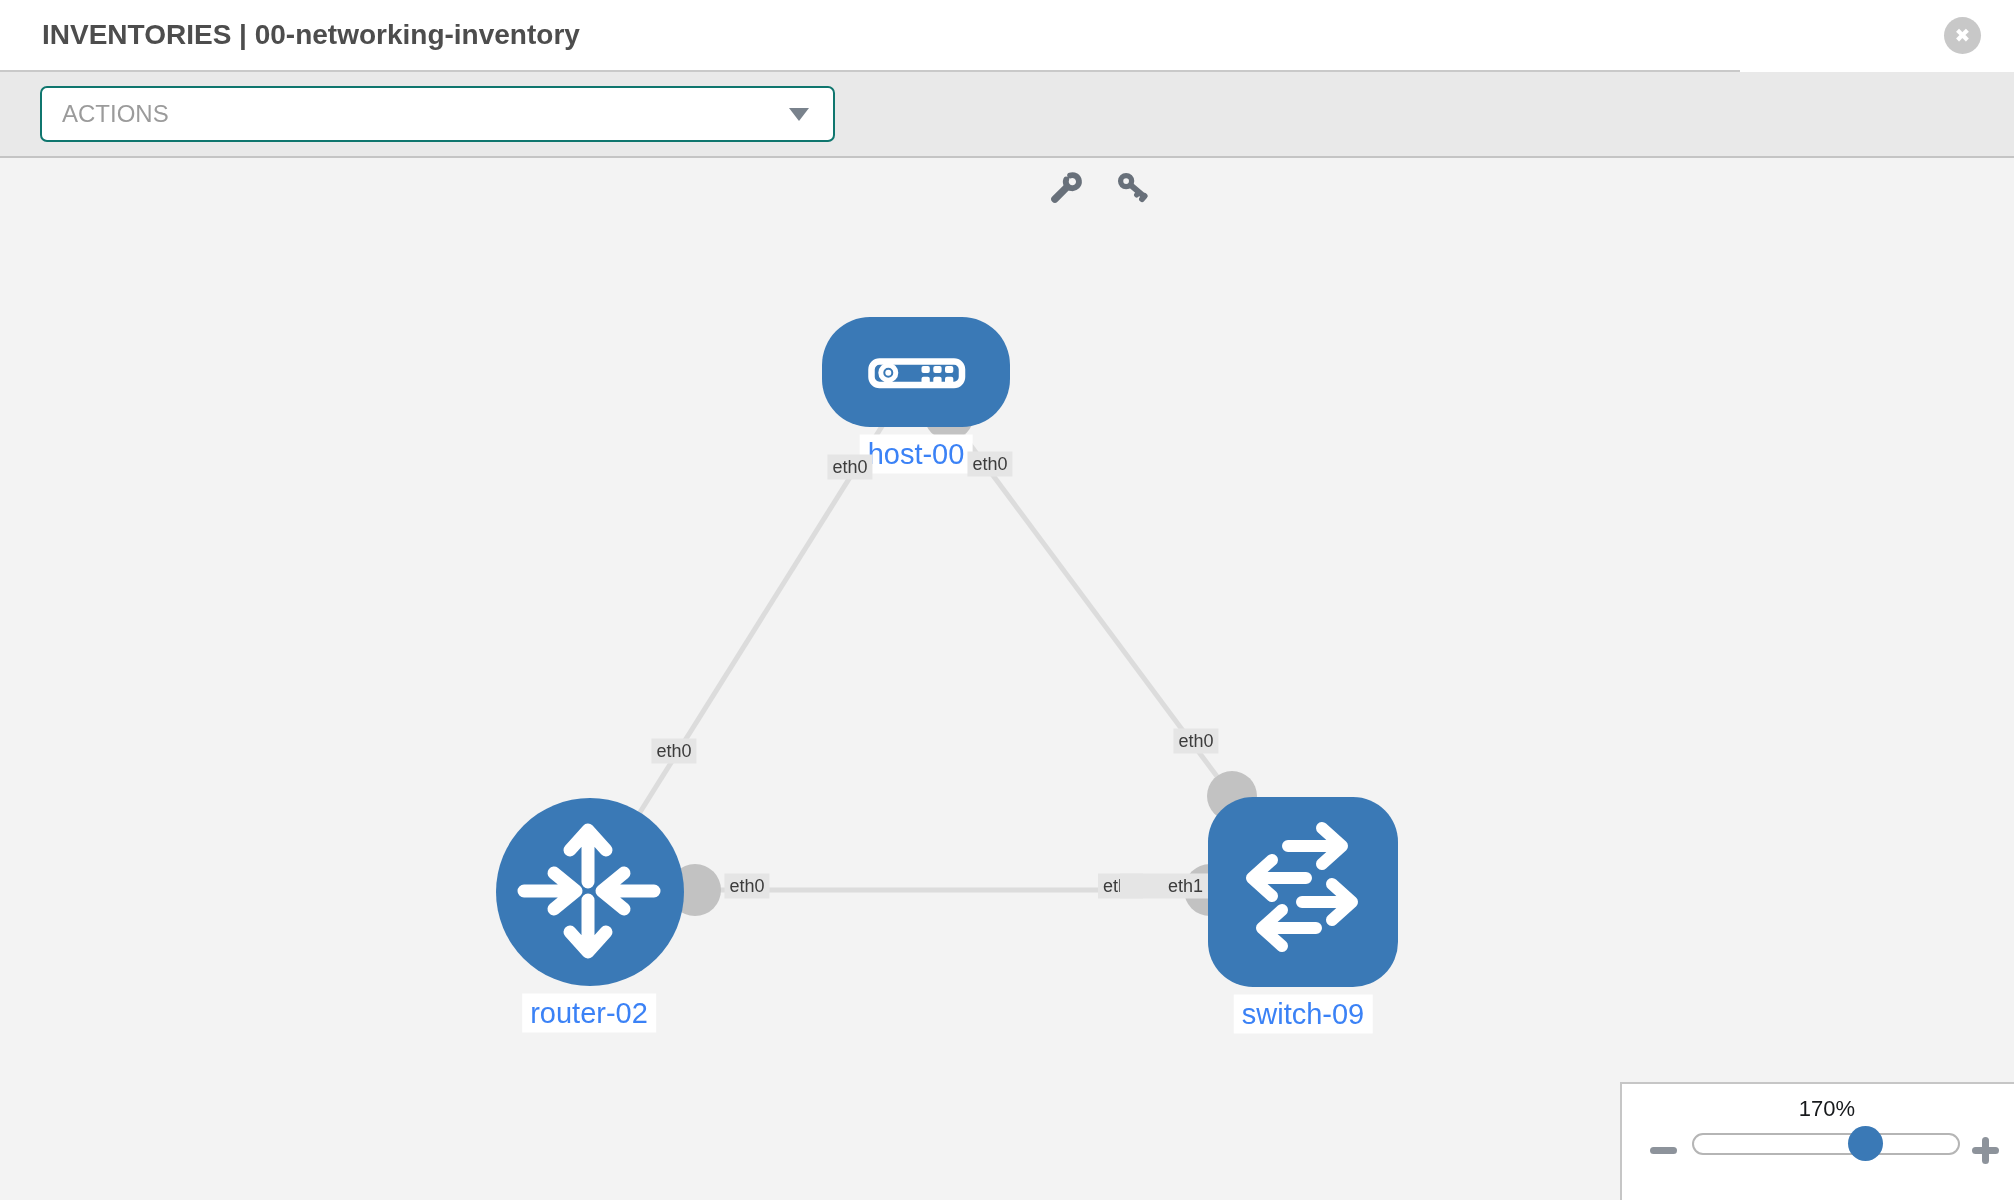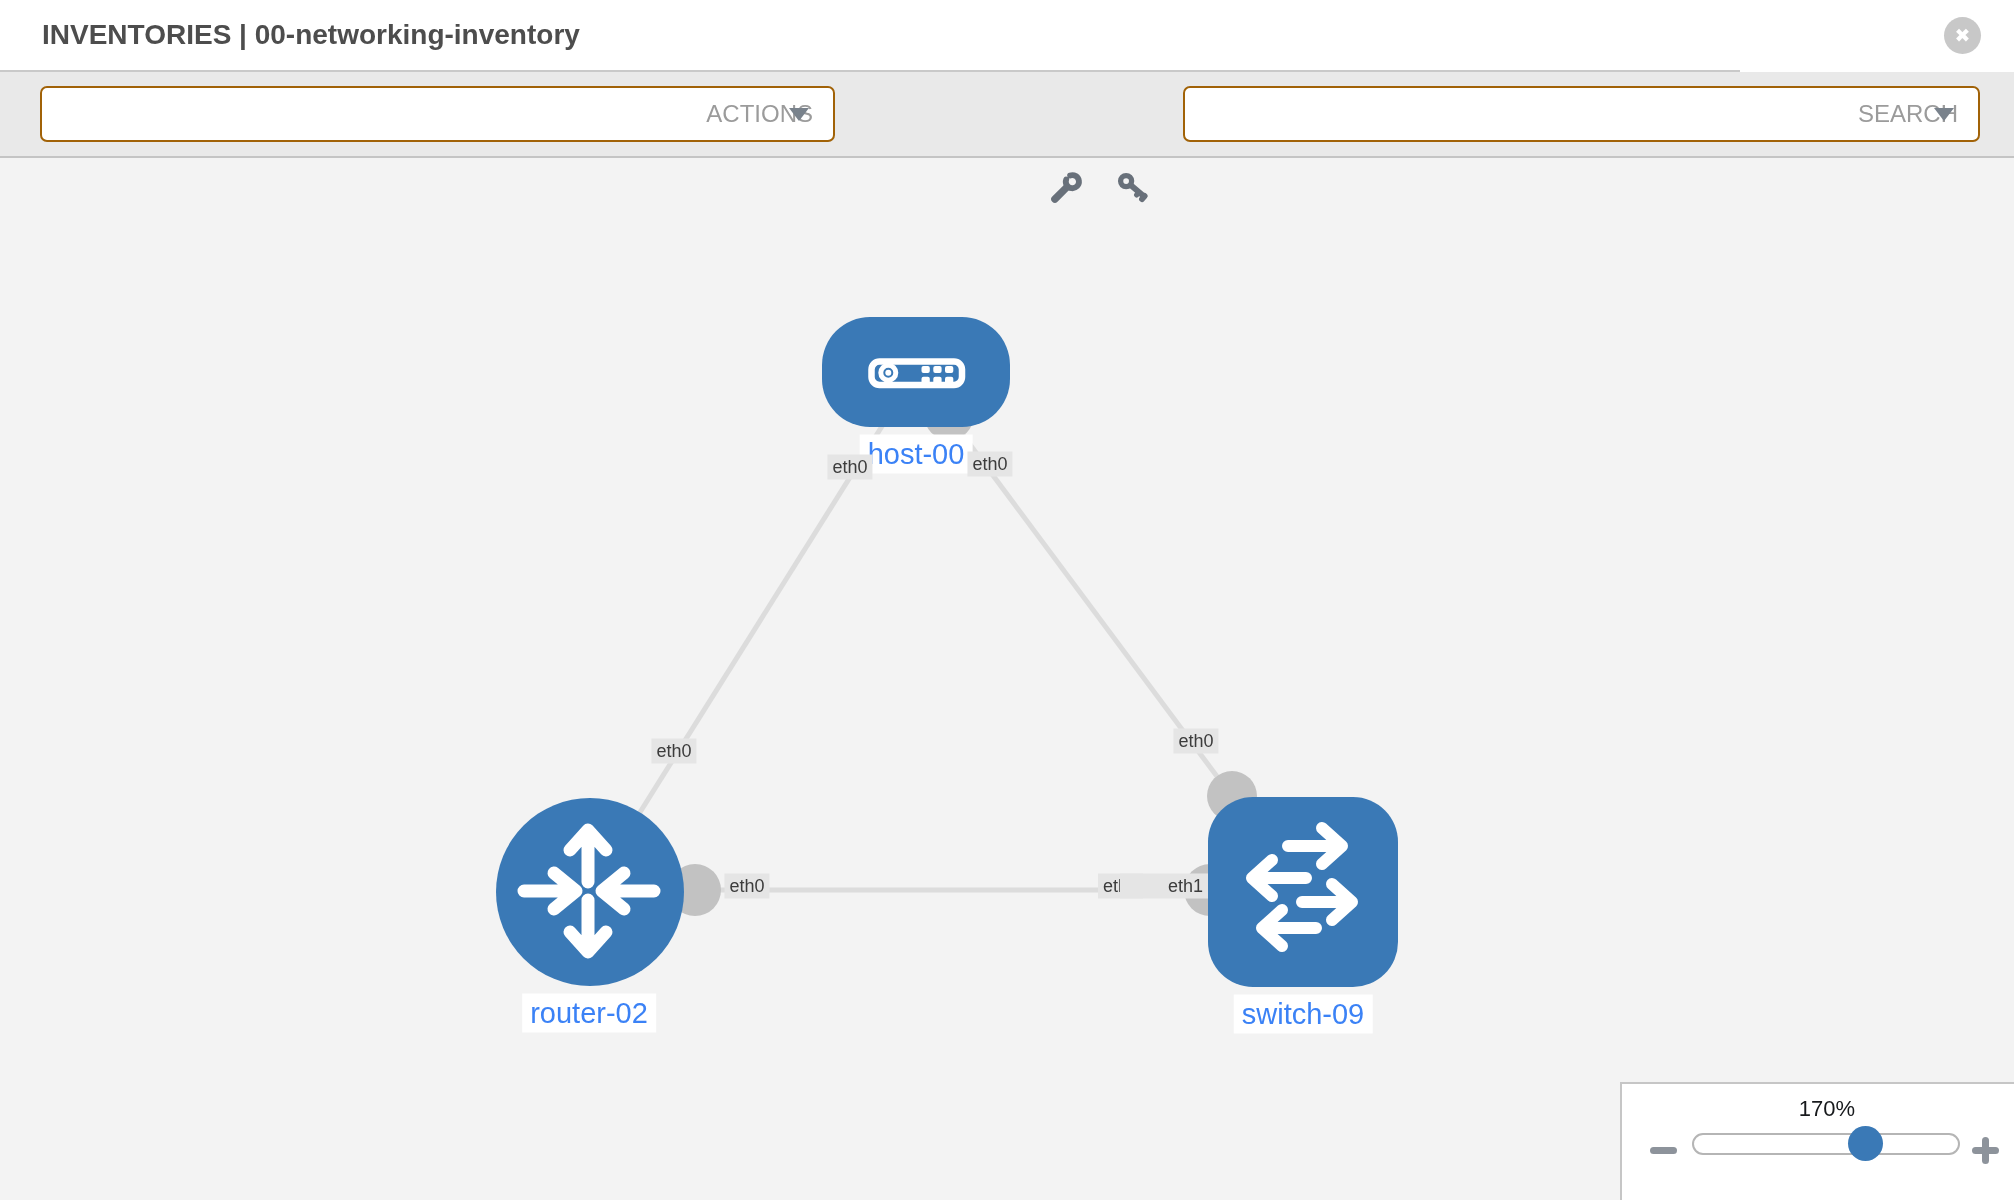--- a/index.html
+++ b/index.html
@@ -11,23 +11,23 @@
   .app-header{position:absolute;top:0;left:0;width:1740px;height:70px;background:#fff;
     border-bottom:2px solid #c9c9c9;z-index:10;}
   .page-title{position:absolute;left:42px;top:50%;transform:translateY(-50%);
     font-size:28px;font-weight:700;color:#4d4d4d;white-space:nowrap;}
   .close-btn{position:absolute;left:1944px;top:17px;width:37px;height:37px;border-radius:50%;
     background:#c8c8c8;display:flex;align-items:center;justify-content:center;cursor:pointer;}
   .close-btn span{color:#fff;font-size:19px;line-height:1;}
   
   .toolbar{position:absolute;top:72px;left:0;width:2014px;height:84px;background:#e9e9e9;
     border-bottom:2px solid #c4c4c4;z-index:10;}
-  .select-box{position:absolute;top:14px;height:56px;background:#fff;border:2px solid #a16207;
+  .select-box{position:absolute;top:14px;height:56px;background:#fff;border:2px solid #0f766e;
     border-radius:7px;box-sizing:border-box;display:flex;align-items:center;
-    padding:0 20px;color:#9b9b9b;font-size:24px;cursor:pointer;justify-content:flex-end;}
+    padding:0 20px;color:#9b9b9b;font-size:24px;cursor:pointer;}
   .select-box .caret{position:absolute;right:24px;top:50%;margin-top:-6px;width:0;height:0;
     border-left:10px solid transparent;border-right:10px solid transparent;
     border-top:13px solid #79828c;}
   .actions-box{left:40px;width:795px;}
   .search-box{left:1183px;width:797px;}
   .icon-btn{position:absolute;top:96px;width:40px;height:40px;display:flex;align-items:center;
     justify-content:center;cursor:pointer;background:none;border:none;padding:0;}
   .wrench-btn{left:1046px;}
   .key-btn{left:1113px;}
   
@@ -161,24 +161,20 @@
       <svg width="36" height="36" viewBox="0 0 34 34">
         <g fill="none" stroke="#68707a" stroke-linecap="round">
           <circle cx="10.5" cy="10.5" r="5.2" stroke-width="5"></circle>
           <line x1="15" y1="14.5" x2="27.5" y2="25" stroke-width="5.5"></line>
           <line x1="25.5" y1="27.5" x2="28" y2="24.5" stroke-width="5.5"></line>
           <line x1="20.5" y1="23.5" x2="22.5" y2="21" stroke-width="5"></line>
         </g>
       </svg>
     </button>
 
-    <div class="select-box search-box">
-      <span>SEARCH</span>
-      <span class="caret"></span>
-    </div>
   </div>
 
   <div class="app-header">
     <div class="page-title">INVENTORIES | 00-networking-inventory</div>
     <div class="close-btn">
       <span>✖</span>
     </div>
   </div>
 
 </div>

